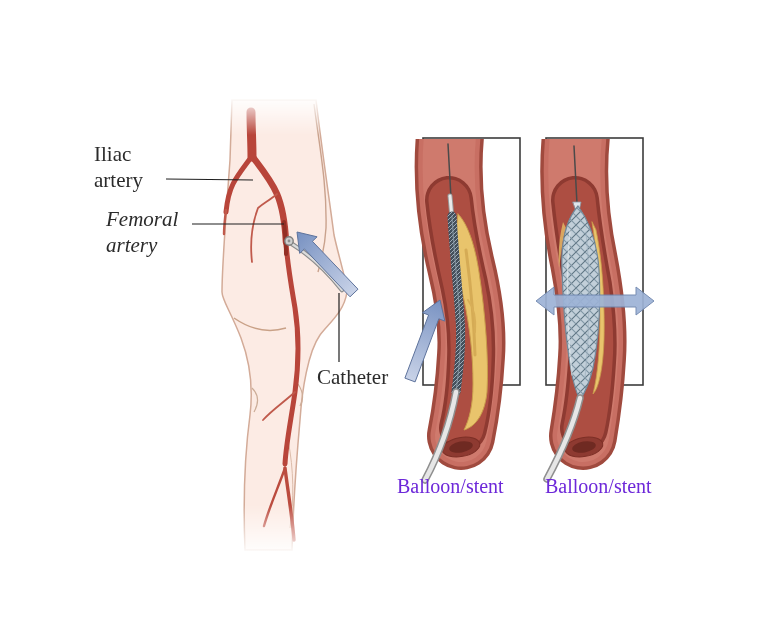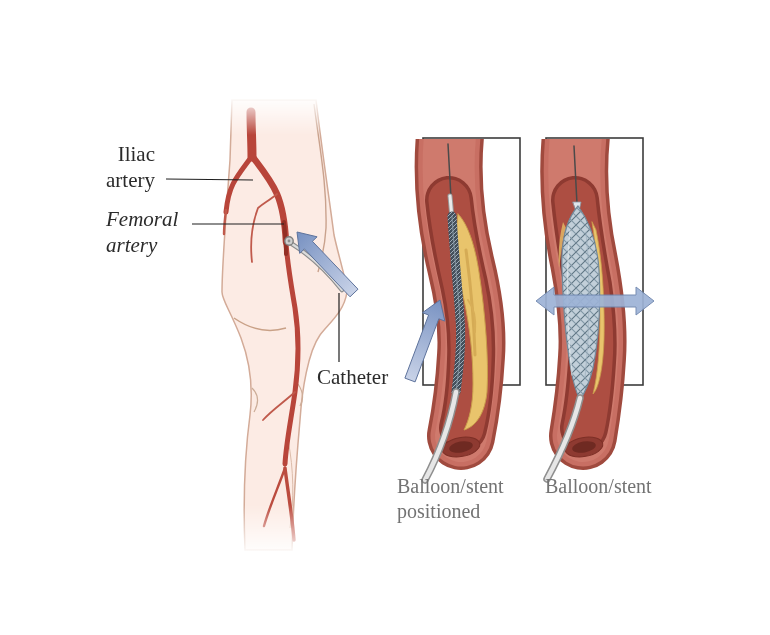--- a/index.html
+++ b/index.html
@@ -14,21 +14,21 @@
   .label{
     position:absolute;
     color:var(--label-text,#2e2e2e);
     font-family:"Liberation Serif", serif;
     font-size:21px;
     line-height:26px;
     white-space:nowrap;
   }
   .caption{
     position:absolute;
-    color:#737373;
+    color:#6d28d9;
     font-family:"Liberation Serif", serif;
     font-size:20px;
     line-height:25px;
     white-space:nowrap;
   }
   .label span, .caption span{display:block;}
 </style>
 </head>
 <body>
 
@@ -175,33 +175,32 @@
 
         <path d="M580,398 C573,427 561,453 547,479" stroke="#8f8f8f" stroke-width="7.5"></path>
         <path d="M580,398 C573,427 561,453 547,479" stroke="#e6e6e6" stroke-width="4.5"></path>
       </g>
     </g>
 
     <polygon points="440,300 444.9,321.1 438.8,318.8 415.1,381.9 404.9,378.1 428.6,315.0 422.5,312.7" fill="url(#arrowGrad2)" stroke="#5e739c" stroke-width="1"></polygon>
     <polygon opacity="0.92" points="536,301 554,287 554,295 636,295 636,287 654,301 636,315 636,307 554,307 554,315" fill="#9db3d6" stroke="#6d84ad" stroke-width="1"></polygon>
   </svg>
 
-  <div class="label" style="left:106px; top:141px;text-align:right;">
+  <div class="label" style="left:94px; top:141px;">
     <span>Iliac</span>
     <span>artery</span>
   </div>
   <div class="label" style="left:106px; top:206px;font-style:italic;">
     <span>Femoral</span>
     <span>artery</span>
   </div>
   <div class="label" style="left:317px; top:364px;">
     <span>Catheter</span>
   </div>
 
   <div class="caption" style="left:397px; top:474px;">
     <span>Balloon/stent</span>
-    <span>positioned</span>
   </div>
   <div class="caption" style="left:545px; top:474px;">
     <span>Balloon/stent</span>
   </div>
 
 </div>
 
 </body></html>

